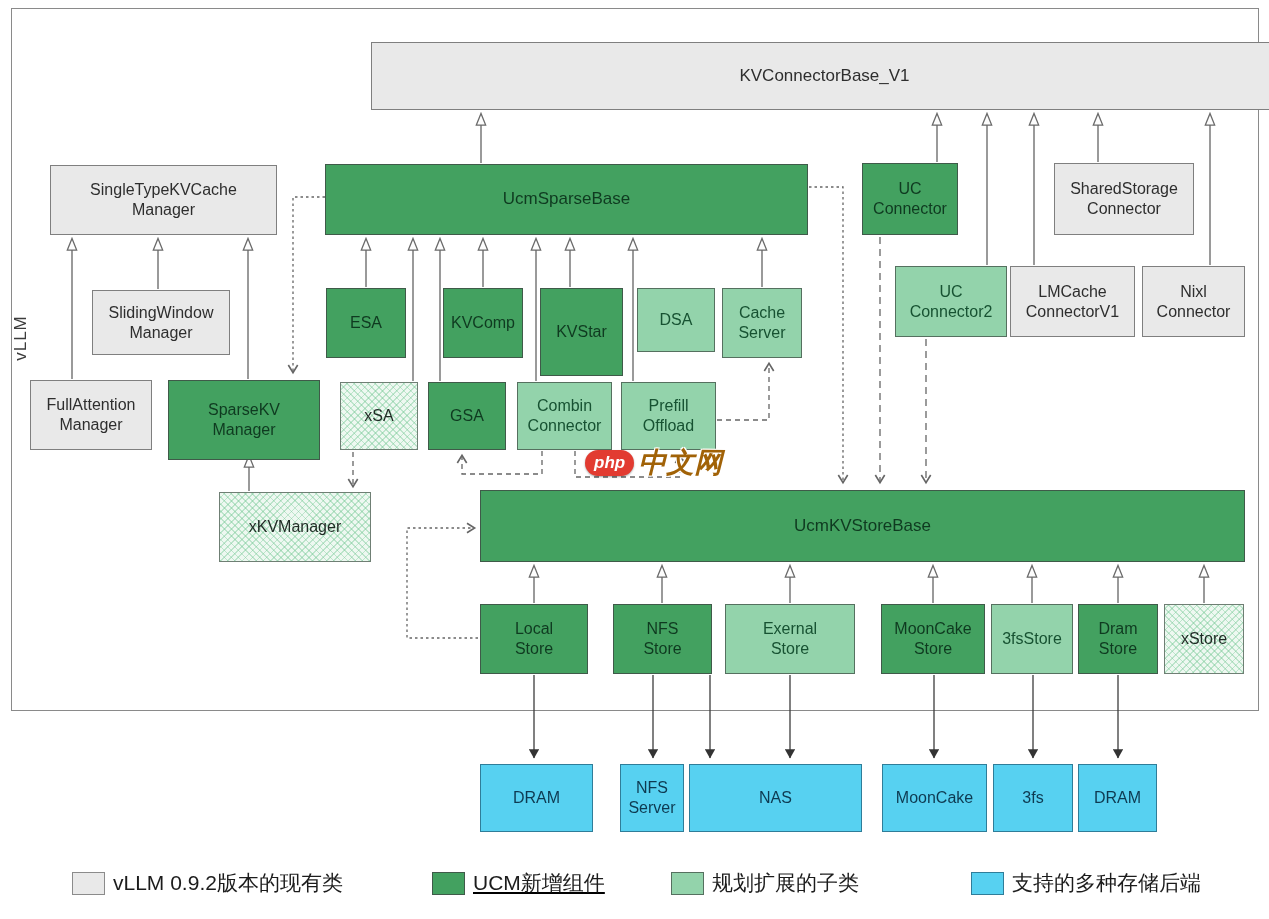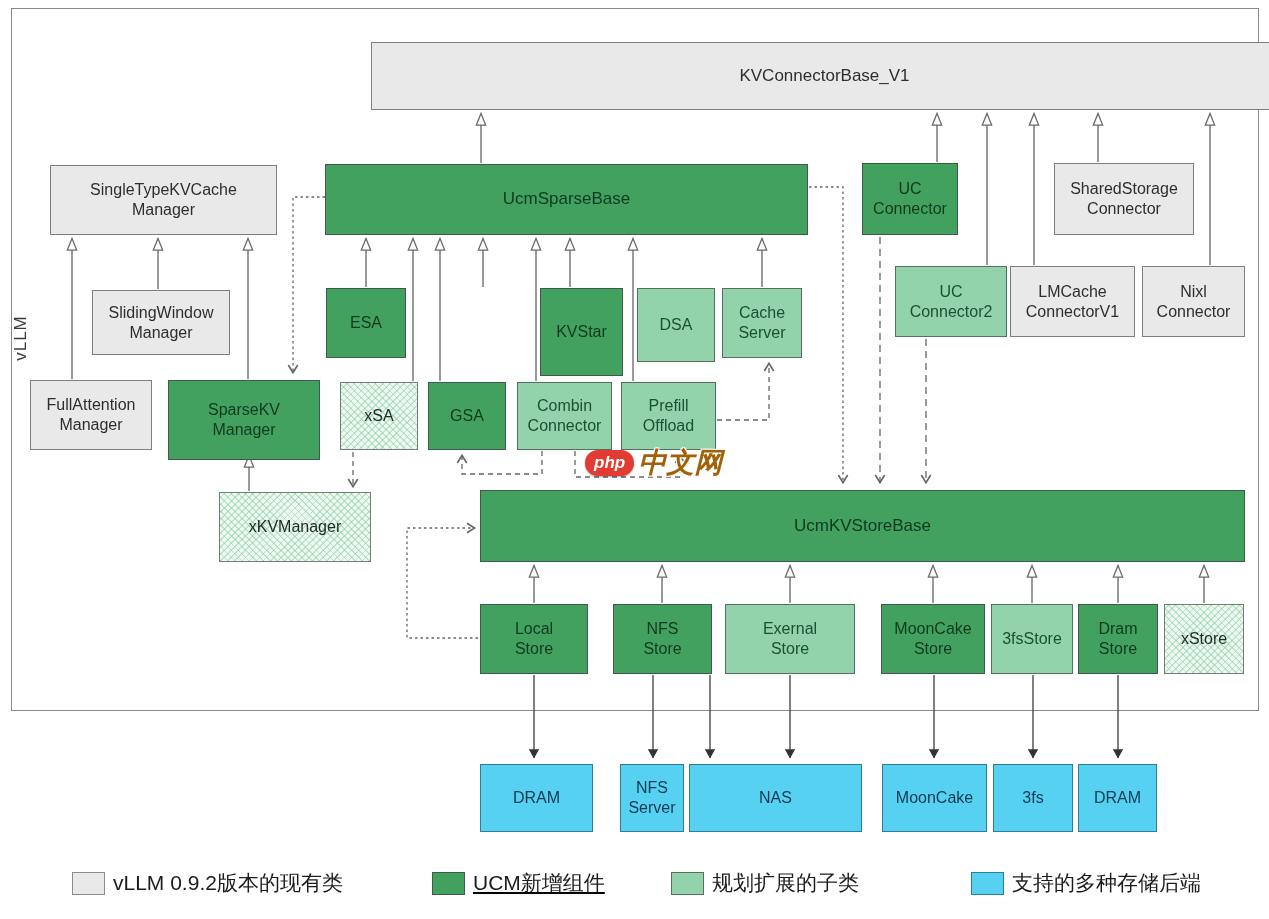--- a/index.html
+++ b/index.html
@@ -111,22 +111,23 @@
   <div class="node gray" style="left:50px;top:165px;width:227px;height:70px;">SingleTypeKVCache
 Manager</div>
   <div class="node gray" style="left:92px;top:290px;width:138px;height:65px;">SlidingWindow
 Manager</div>
   <div class="node gray" style="left:30px;top:380px;width:122px;height:70px;">FullAttention
 Manager</div>
   <div class="node dgreen" style="left:168px;top:380px;width:152px;height:80px;">SparseKV
 Manager</div>
   <div class="node dgreen big" style="left:325px;top:164px;width:483px;height:71px;">UcmSparseBase</div>
   <div class="node dgreen" style="left:326px;top:288px;width:80px;height:70px;">ESA</div>
+  <div class="node dgreen" style="left:443px;top:288px;width:80px;height:70px;">KVComp</div>
   <div class="node dgreen" style="left:540px;top:288px;width:83px;height:88px;">KVStar</div>
-  <div class="node lgreen" style="left:637px;top:288px;width:78px;height:74px;">DSA</div>
+  <div class="node lgreen" style="left:637px;top:288px;width:78px;height:64px;">DSA</div>
   <div class="node lgreen" style="left:722px;top:288px;width:80px;height:70px;">Cache
 Server</div>
   <div class="node hatch" style="left:340px;top:382px;width:78px;height:68px;">xSA</div>
   <div class="node dgreen" style="left:428px;top:382px;width:78px;height:68px;">GSA</div>
   <div class="node lgreen" style="left:517px;top:382px;width:95px;height:68px;">Combin
 Connector</div>
   <div class="node lgreen" style="left:621px;top:382px;width:95px;height:68px;">Prefill
 Offload</div>
   <div class="node dgreen" style="left:862px;top:163px;width:96px;height:72px;">UC
 Connector</div>

